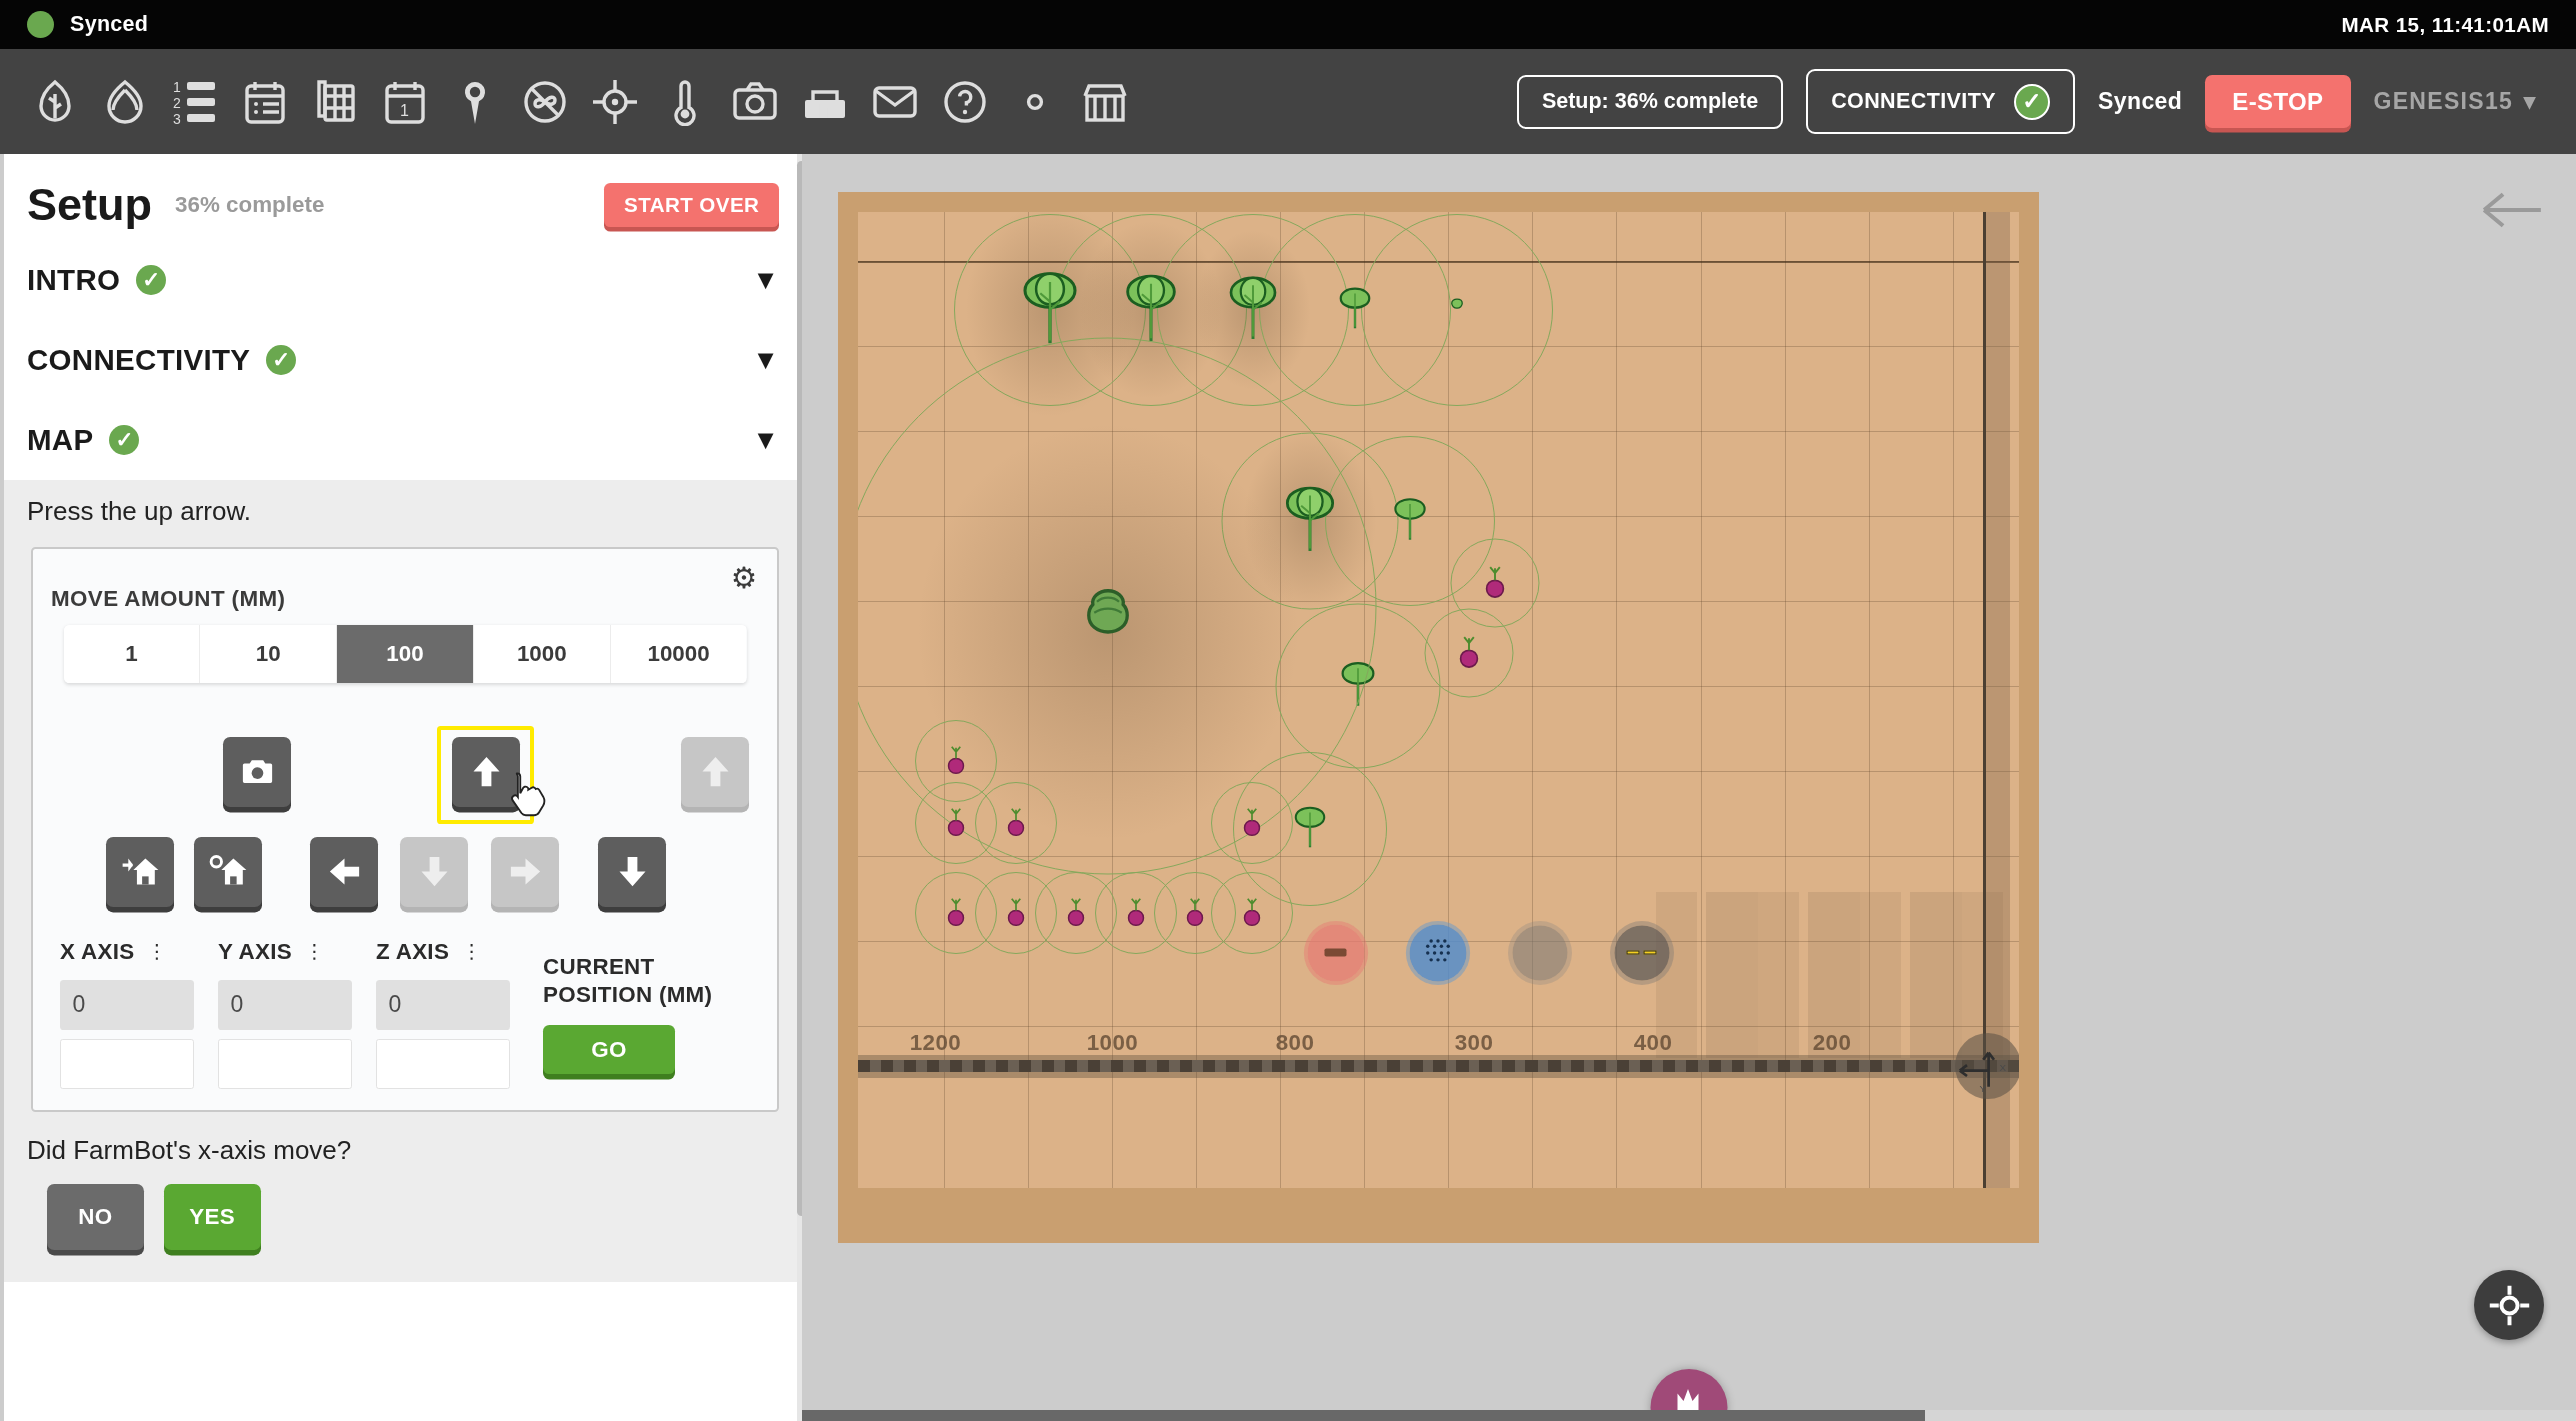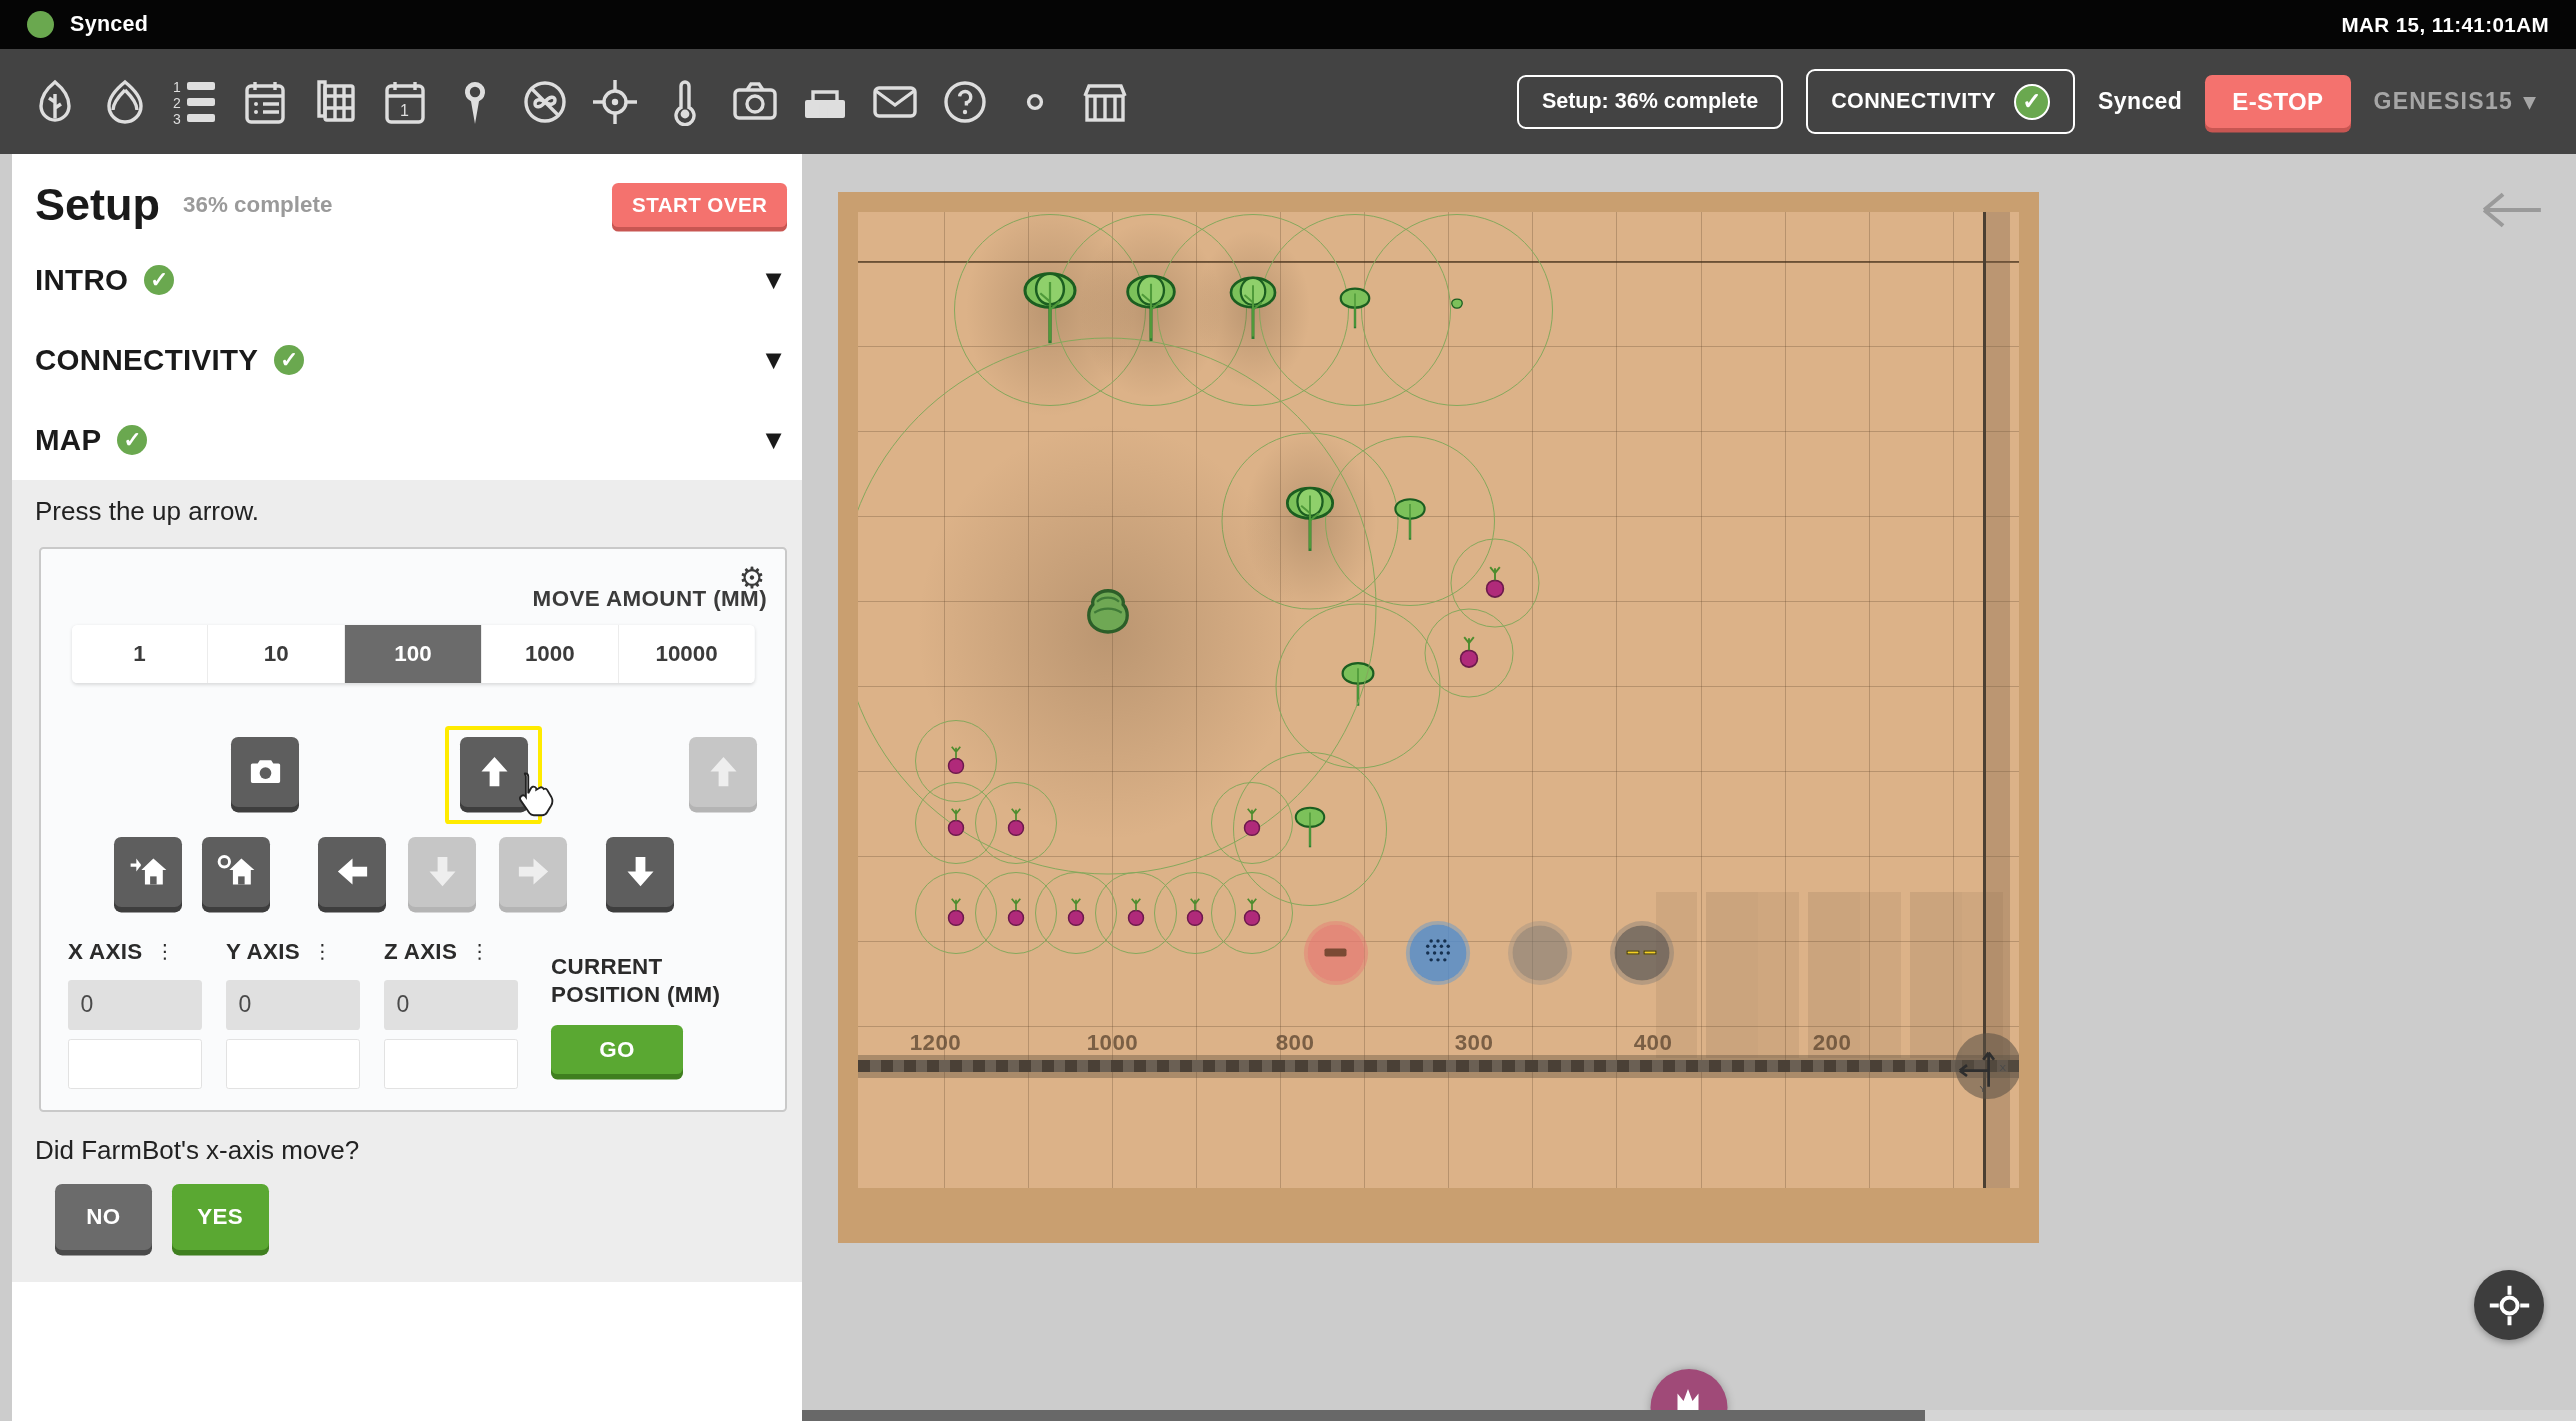--- a/index.html
+++ b/index.html
@@ -54,21 +54,21 @@
     padding: 12.5px 27px; font-size: 24px; font-weight: bold; cursor: pointer;
     box-shadow: 0 4.5px 0 #c85652; letter-spacing: 0.4px;
   }
   #device-menu {
     color: #a6a6a6; font-size: 23px; font-weight: bold; letter-spacing: 1.3px;
     cursor: pointer; display: flex; align-items: center; gap: 10.7px;
   }
 
   
   #left-panel {
-    position: absolute; top: 154px; left: 12px; width: 802px; height: 1267px;
+    position: absolute; top: 154px; left: 4px; width: 802px; height: 1267px;
     background: #ffffff; overflow: hidden;
   }
   #panel-scroll { position: absolute; inset: 0; }
   #setup-header {
     display: flex; align-items: center; padding: 25px 27px 9px 23px;
   }
   #setup-title { font-size: 45px; font-weight: bold; color: #1a1a1a; }
   #setup-progress { font-size: 22.4px; color: #9a9a9a; font-weight: bold; margin-left: 23px; }
   #start-over-button {
     margin-left: auto; background: #f4726e; color: #fff; border: none;
@@ -105,21 +105,21 @@
   #jog-card {
     margin: 0 27px 0 27px; background: #fafbfc;
     border: 2.7px solid #c9c9c9; border-radius: 4.5px;
     padding: 12.5px 18px 21.5px 18px; position: relative;
   }
   #jog-gear {
     position: absolute; right: 19.7px; top: 14.3px; font-size: 29.5px;
     color: #3b3b3b; cursor: pointer; line-height: 1;
   }
   #move-amount-label {
-    text-align: right; font-size: 22.4px; font-weight: bold; color: #3b3b3b;
+    text-align: left; font-size: 22.4px; font-weight: bold; color: #3b3b3b;
     letter-spacing: 0.4px; margin: 25px 0 12.5px 0;
   }
   #move-amount-row {
     display: flex; border-radius: 5.4px; overflow: hidden;
     box-shadow: 0 1.8px 3.6px rgba(0,0,0,.13); margin: 0 12.5px;
   }
   .amount-btn {
     flex: 1; text-align: center; padding: 16px 0; font-size: 22.4px;
     font-weight: bold; background: #ffffff; color: #3b3b3b; cursor: pointer;
     border-right: 0.9px solid #ececec;

